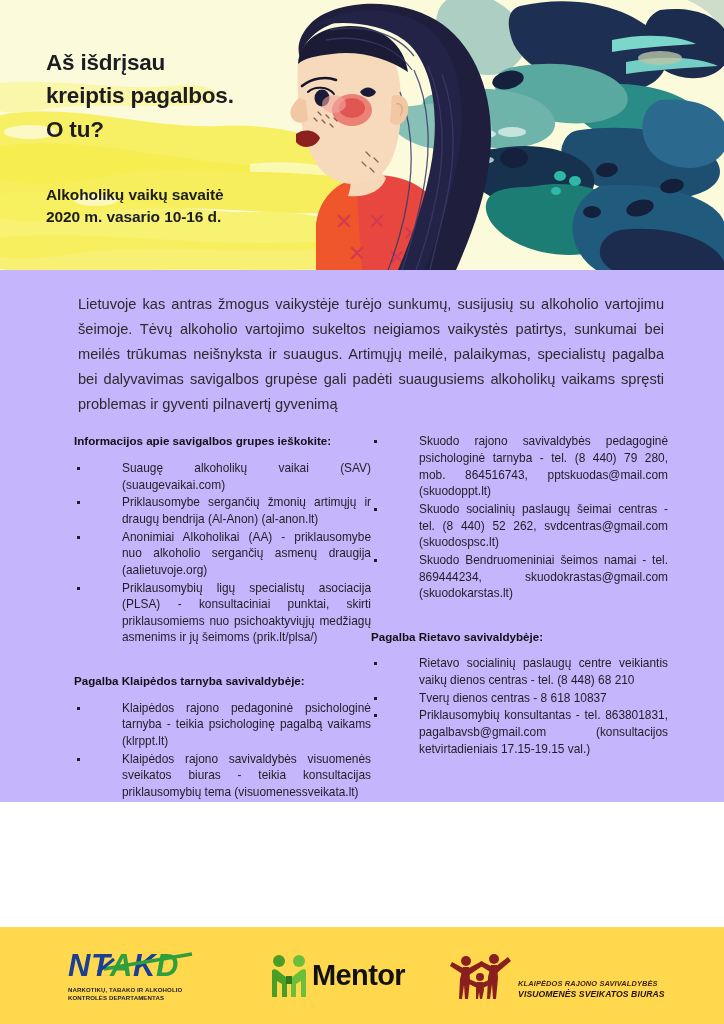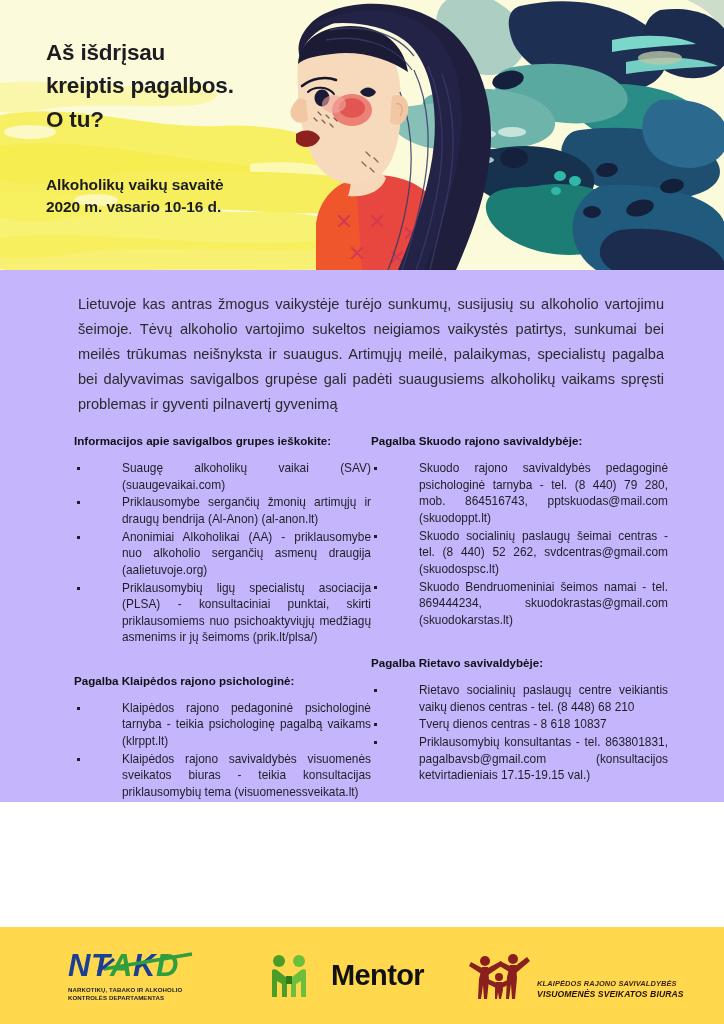--- a/index.html
+++ b/index.html
@@ -19,21 +19,21 @@
     position: relative;
     width: 724px;
     height: 270px;
     overflow: hidden;
     background: #fbfbdc;
   }
   .hero-bg { position: absolute; inset: 0; }
   .hero-text {
     position: absolute;
     left: 46px;
-    top: 36px;
+    top: 46px;
     z-index: 5;
     width: 290px;
   }
   .hero-title {
     font-size: 22.5px;
     font-weight: 700;
     line-height: 1.48;
     color: #1c1c22;
     letter-spacing: -0.2px;
     margin: 0;
@@ -134,21 +134,21 @@
     font-weight: 700;
     line-height: 1.28;
     color: #1a1a2e;
     letter-spacing: 0.1px;
     white-space: pre-line;
   }
   .logo-mentor {
     margin-left: 56px;
     display: flex;
     align-items: center;
-    gap: 22px;
+    gap: 3px;
   }
   .mentor-word {
     font-size: 29px;
     font-weight: 700;
     color: #111111;
     letter-spacing: -0.6px;
     line-height: 1;
   }
   .logo-klaipeda {
     margin-left: 44px;
@@ -342,35 +342,34 @@
           <span>Priklausomybe sergančių žmonių artimųjų ir draugų bendrija (Al-Anon) (al-anon.lt)</span>
           </li>
         <li>
           <span>Anonimiai Alkoholikai (AA) - priklausomybe nuo alkoholio sergančių asmenų draugija (aalietuvoje.org)</span>
           </li>
         <li>
           <span>Priklausomybių ligų specialistų asociacija (PLSA) - konsultaciniai punktai, skirti priklausomiems nuo psichoaktyviųjų medžiagų asmenims ir jų šeimoms (prik.lt/plsa/)</span>
           </li>
       </ul>
 
-      <div class="sec-head sec-head-2 spaced">Pagalba Klaipėdos rajono psichologinė:</div>
+      <div class="sec-head sec-head-2 spaced">Pagalba Klaipėdos tarnyba savivaldybėje:</div>
 
       <ul class="bullets">
         <li>
           <span>Klaipėdos rajono pedagoninė psichologinė tarnyba - teikia psichologinę pagalbą vaikams (klrppt.lt)</span>
           </li>
         <li>
           <span>Klaipėdos rajono savivaldybės visuomenės sveikatos biuras - teikia konsultacijas priklausomybių tema (visuomenessveikata.lt)</span>
           </li>
       </ul>
     </div>
 
     <div class="col">
 
-      <div class="sec-head sec-head-2">Pagalba Skuodo rajono savivaldybėje:</div>
 
       <ul class="bullets">
         <li>
           <span>Skuodo rajono savivaldybės pedagoginė psichologinė tarnyba - tel. (8 440) 79 280, mob. 864516743, pptskuodas@mail.com (skuodoppt.lt)</span>
           </li>
         <li>
           <span>Skuodo socialinių paslaugų šeimai centras - tel. (8 440) 52 262, svdcentras@gmail.com (skuodospsc.lt)</span>
           </li>
         <li>
           <span>Skuodo Bendruomeniniai šeimos namai - tel. 869444234, skuodokrastas@gmail.com (skuodokarstas.lt)</span>

